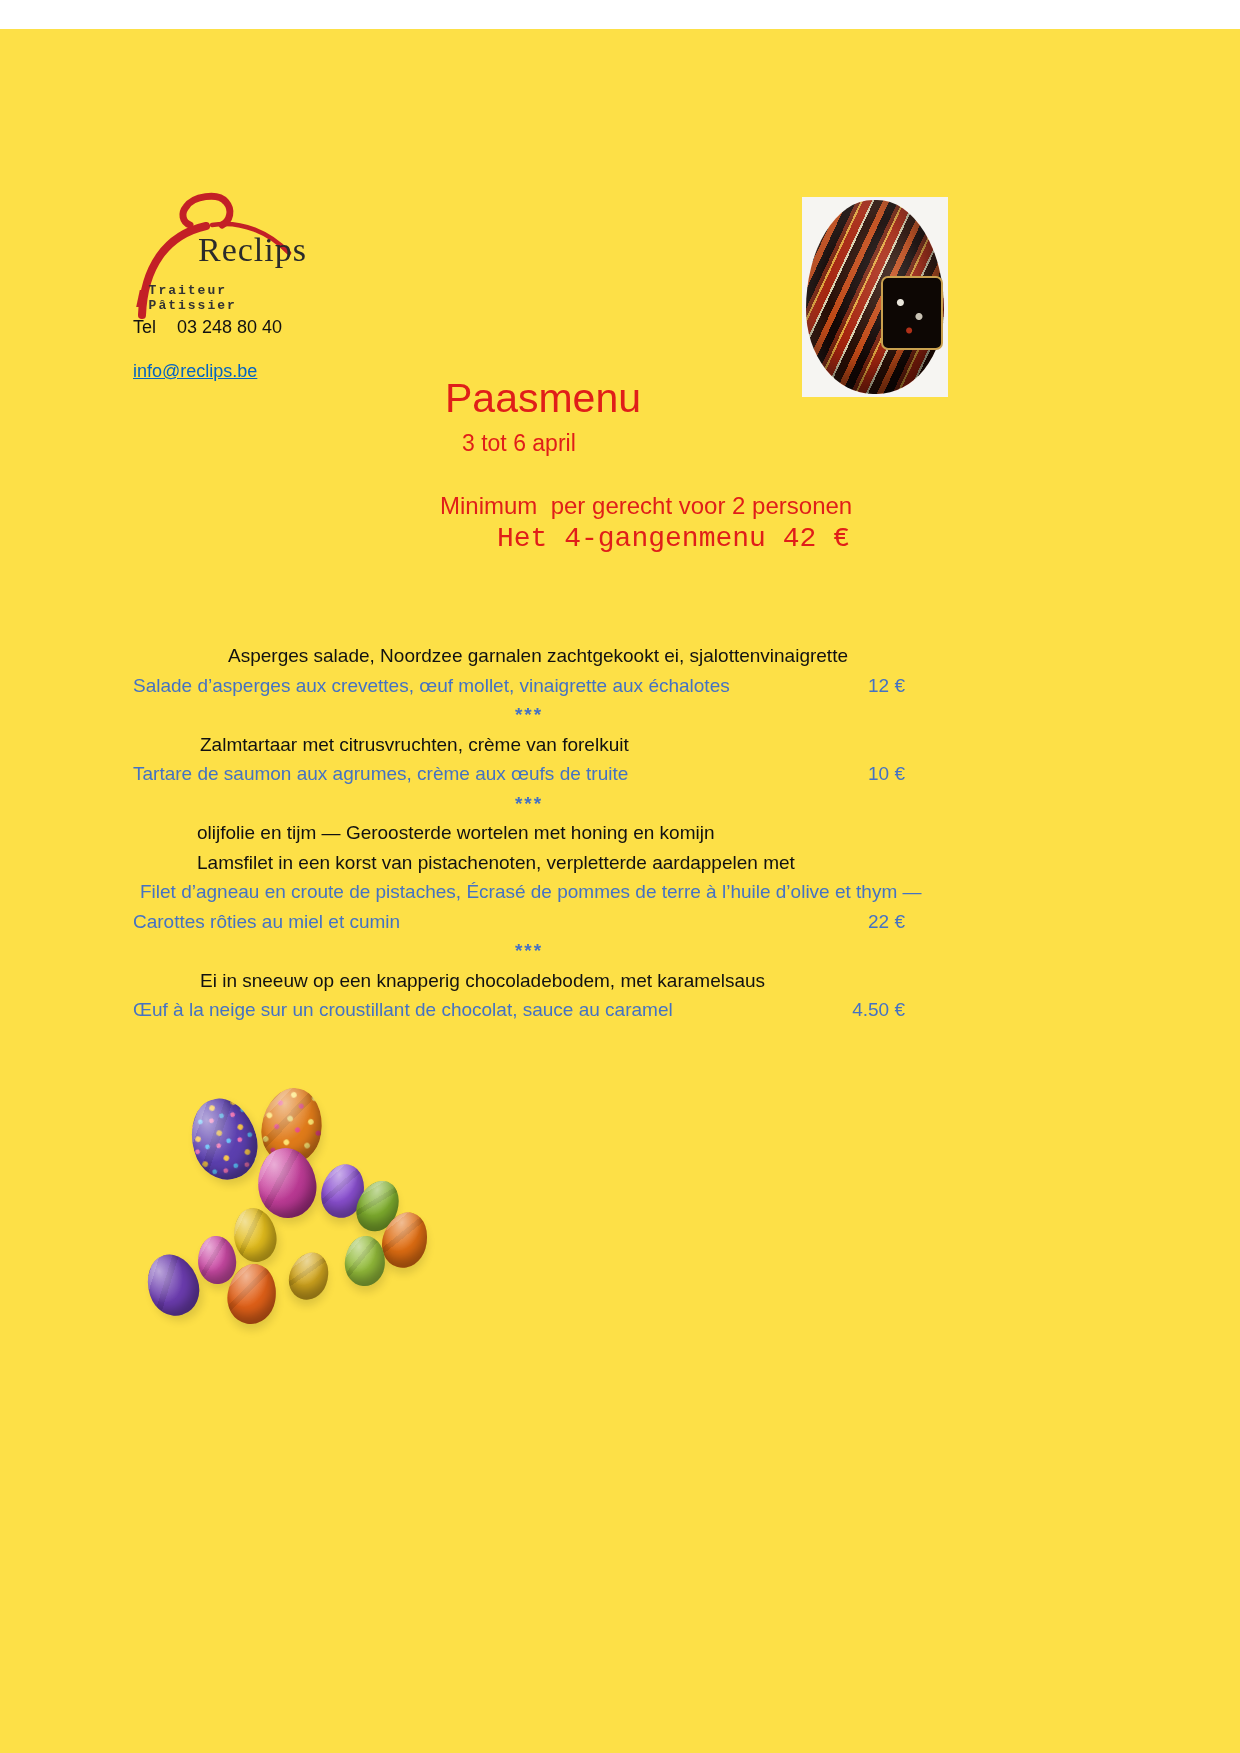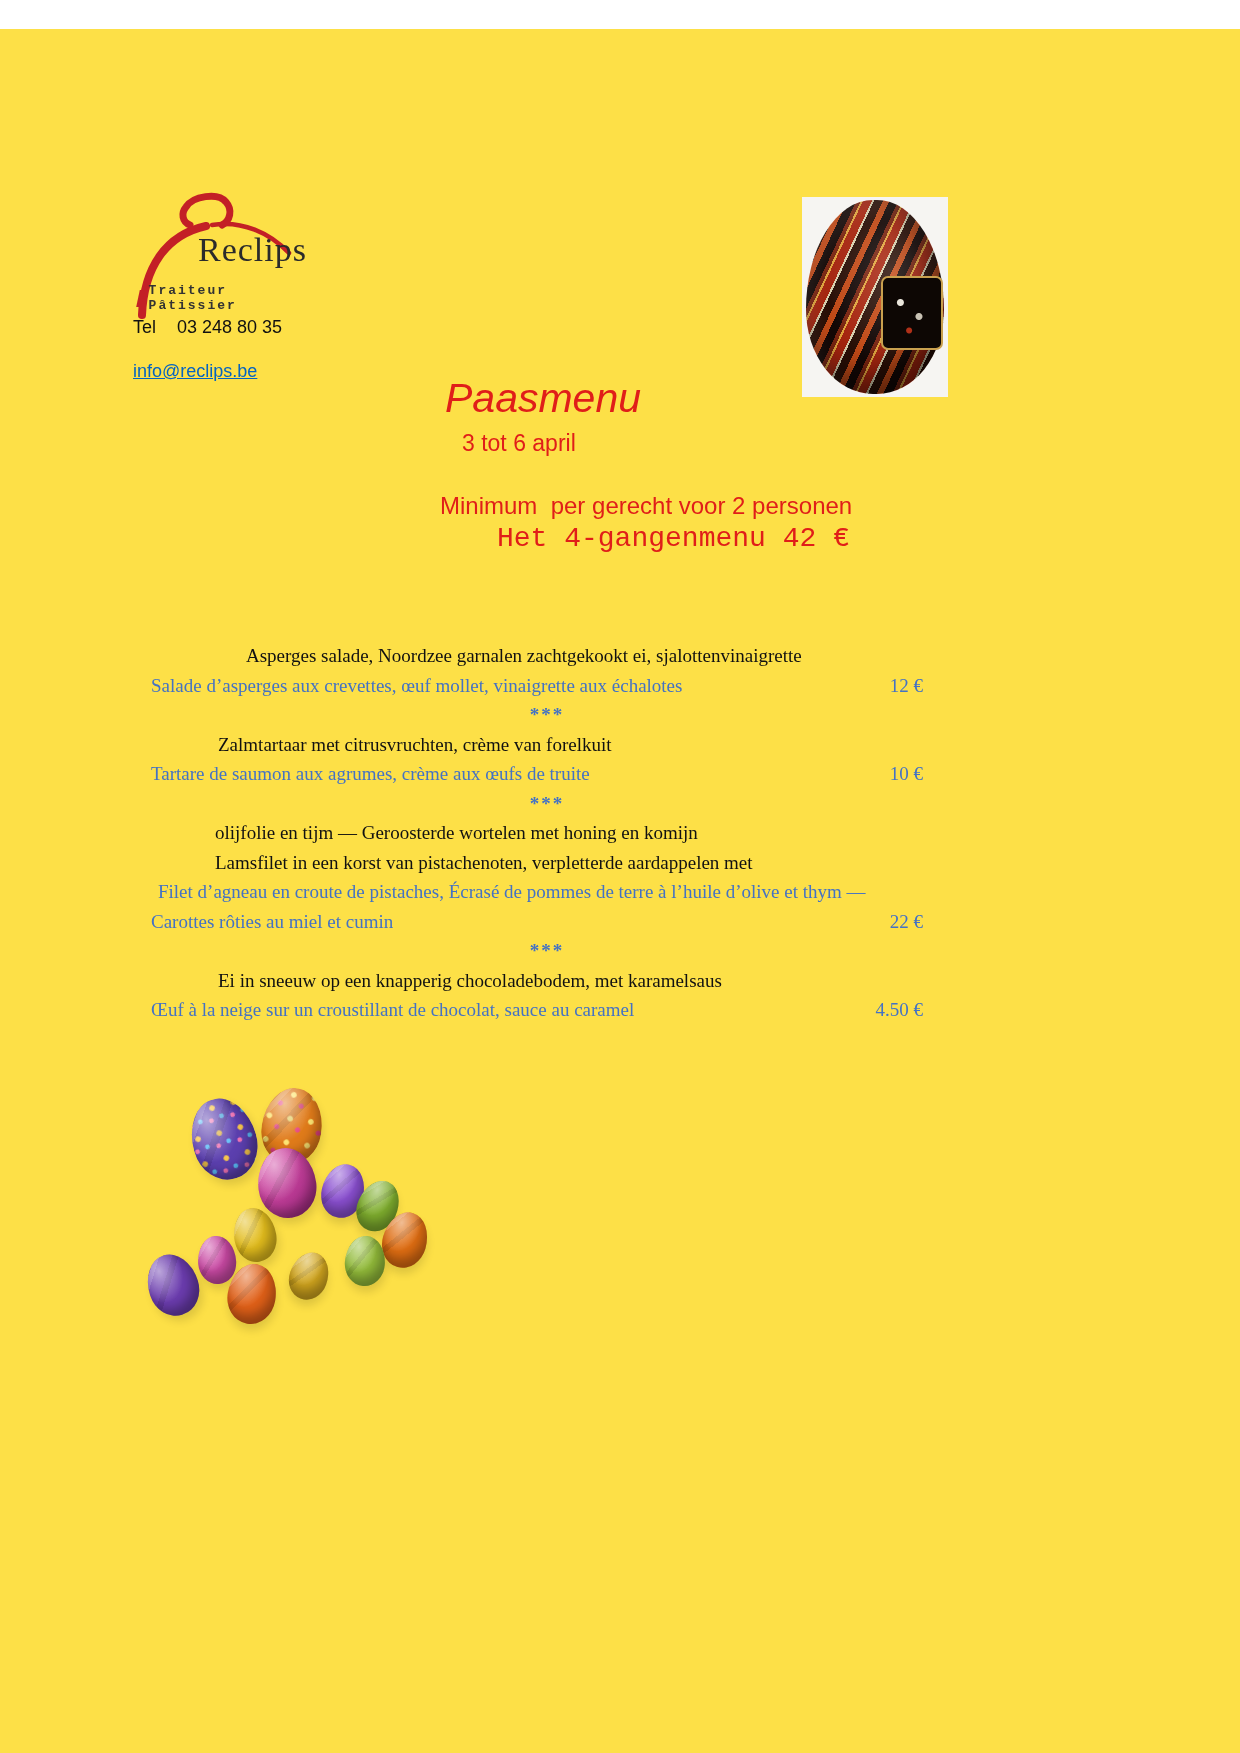--- a/index.html
+++ b/index.html
@@ -35,29 +35,29 @@
   .pysanka-panel{position:absolute;left:54%;top:39%;width:58px;height:70px;
     background:
       radial-gradient(circle at 30% 35%, #e8e4da 0 3px, transparent 4px),
       radial-gradient(circle at 62% 55%, #c8c2b4 0 3px, transparent 4px),
       radial-gradient(circle at 45% 75%, #b03018 0 2.5px, transparent 3.5px),
       #0d0704;
     border:2px solid #c9a04e;border-radius:7px;}
 
   
   .red{position:absolute;color:#e01e19;white-space:pre;}
-  .t-title{left:445px;top:346px;font-size:41px;font-style:italic;}
+  .t-title{left:445px;top:346px;font-size:41px;}
   .t-sub{left:462px;top:401px;font-size:23px;}
   .t-note{left:440px;top:463px;font-size:24px;}
   .t-nl{left:497px;top:494px;font-size:28px;font-family:Liberation Mono, monospace;}
   .t-fr{left:494px;top:527px;font-size:28px;}
 
   
-  .menu{position:absolute;left:151px;top:612px;width:792px;
-        font-family:Liberation Serif, serif;font-size:19px;line-height:29.5px;color:#111;}
+  .menu{position:absolute;left:133px;top:612px;width:792px;
+        font-family:Liberation Sans, sans-serif;font-size:19px;line-height:29.5px;color:#111;}
   .row{white-space:nowrap;}
   .fr{color:#4472c4;}
   .withprice{display:flex;gap:9px;}
   .price{margin-left:auto;padding-right:20px;text-align:center;}
   .sep{text-align:center;color:#4472c4;letter-spacing:2px;font-weight:bold;}
   .ind95{padding-left:95px;}
   .ind67{padding-left:67px;}
   .ind64{padding-left:64px;}
   .ind7{padding-left:7px;}
 
@@ -106,21 +106,21 @@
     </svg>
     <span class="brand">Reclips</span>
     <div class="tagline">
       <span class="tagbar"></span>
       <span>Traiteur Pâtissier</span>
     </div>
   </div>
 
   <div class="tel">
     <span class="lbl">Tel</span>
-    <span>03 248 80 35</span>
+    <span>03 248 80 40</span>
   </div>
   <a class="email">info@reclips.be</a>
 
   <div class="egg-photo-bg">
     <div class="pysanka">
       <div class="pysanka-panel"></div>
     </div>
   </div>
 
   <div class="red t-title">Paasmenu</div>

